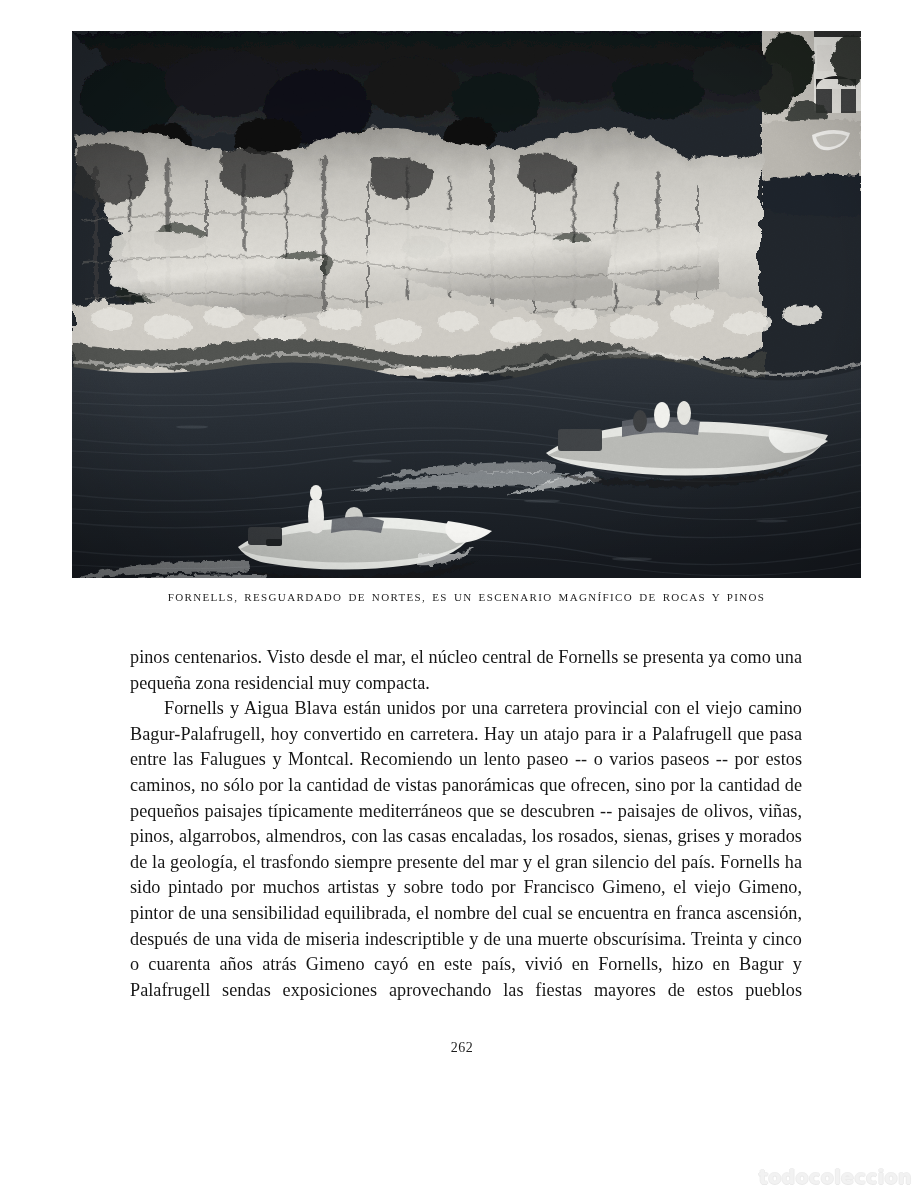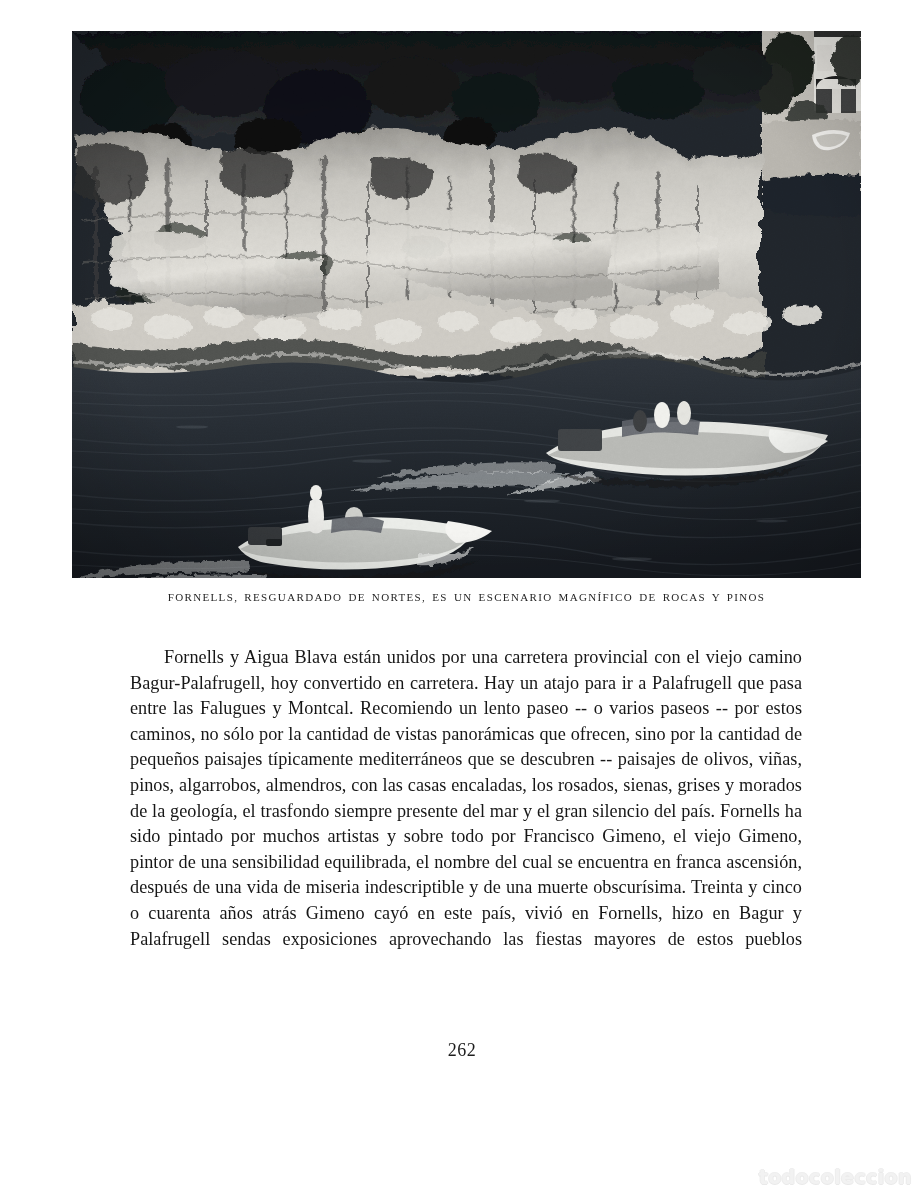--- a/index.html
+++ b/index.html
@@ -66,21 +66,21 @@
     width: 100%;
   }
 
   
   .folio {
     position: absolute;
     left: 0;
     top: 1040px;
     width: 924px;
     text-align: center;
-    font-size: 18px;
+    font-size: 14px;
     color: #1d1d1d;
     letter-spacing: 0.5px;
   }
 
   
   .watermark {
     position: absolute;
     right: 12px;
     bottom: 10px;
     font-family: "DejaVu Sans", sans-serif;
@@ -369,18 +369,19 @@
 
     <rect width="789" height="547" filter="url(#grain)" opacity="0.30" style="mix-blend-mode:overlay"></rect>
     <rect width="789" height="547" filter="url(#grainCoarse)" opacity="0.13" style="mix-blend-mode:multiply"></rect>
     <rect width="789" height="547" fill="url(#vign)"></rect>
   </svg>
 </div>
 
 <div class="caption">FORNELLS, RESGUARDADO DE NORTES, ES UN ESCENARIO MAGNÍFICO DE ROCAS Y PINOS</div>
 
 <div class="body-col">
+  <p>pinos centenarios. Visto desde el mar, el núcleo central de Fornells se presenta ya como una pequeña zona residencial muy compacta.</p>
   <p class="indent last-line-full">Fornells y Aigua Blava están unidos por una carretera provincial con el viejo camino Bagur-Palafrugell, hoy convertido en carretera. Hay un atajo para ir a Palafrugell que pasa entre las Falugues y Montcal. Recomiendo un lento paseo -- o varios paseos -- por estos caminos, no sólo por la cantidad de vistas panorámicas que ofrecen, sino por la cantidad de pequeños paisajes típicamente mediterráneos que se descubren -- paisajes de olivos, viñas, pinos, algarrobos, almendros, con las casas encaladas, los rosados, sienas, grises y morados de la geología, el trasfondo siempre presente del mar y el gran silencio del país. Fornells ha sido pintado por muchos artistas y sobre todo por Francisco Gimeno, el viejo Gimeno, pintor de una sensibilidad equilibrada, el nombre del cual se encuentra en franca ascensión, después de una vida de miseria indescriptible y de una muerte obscurísima. Treinta y cinco o cuarenta años atrás Gimeno cayó en este país, vivió en Fornells, hizo en Bagur y Palafrugell sendas exposiciones aprovechando las fiestas mayores de estos pueblos</p>
 </div>
 
 <div class="folio">262</div>
 
 <div class="watermark">todocoleccion</div>
 
 </body></html>

